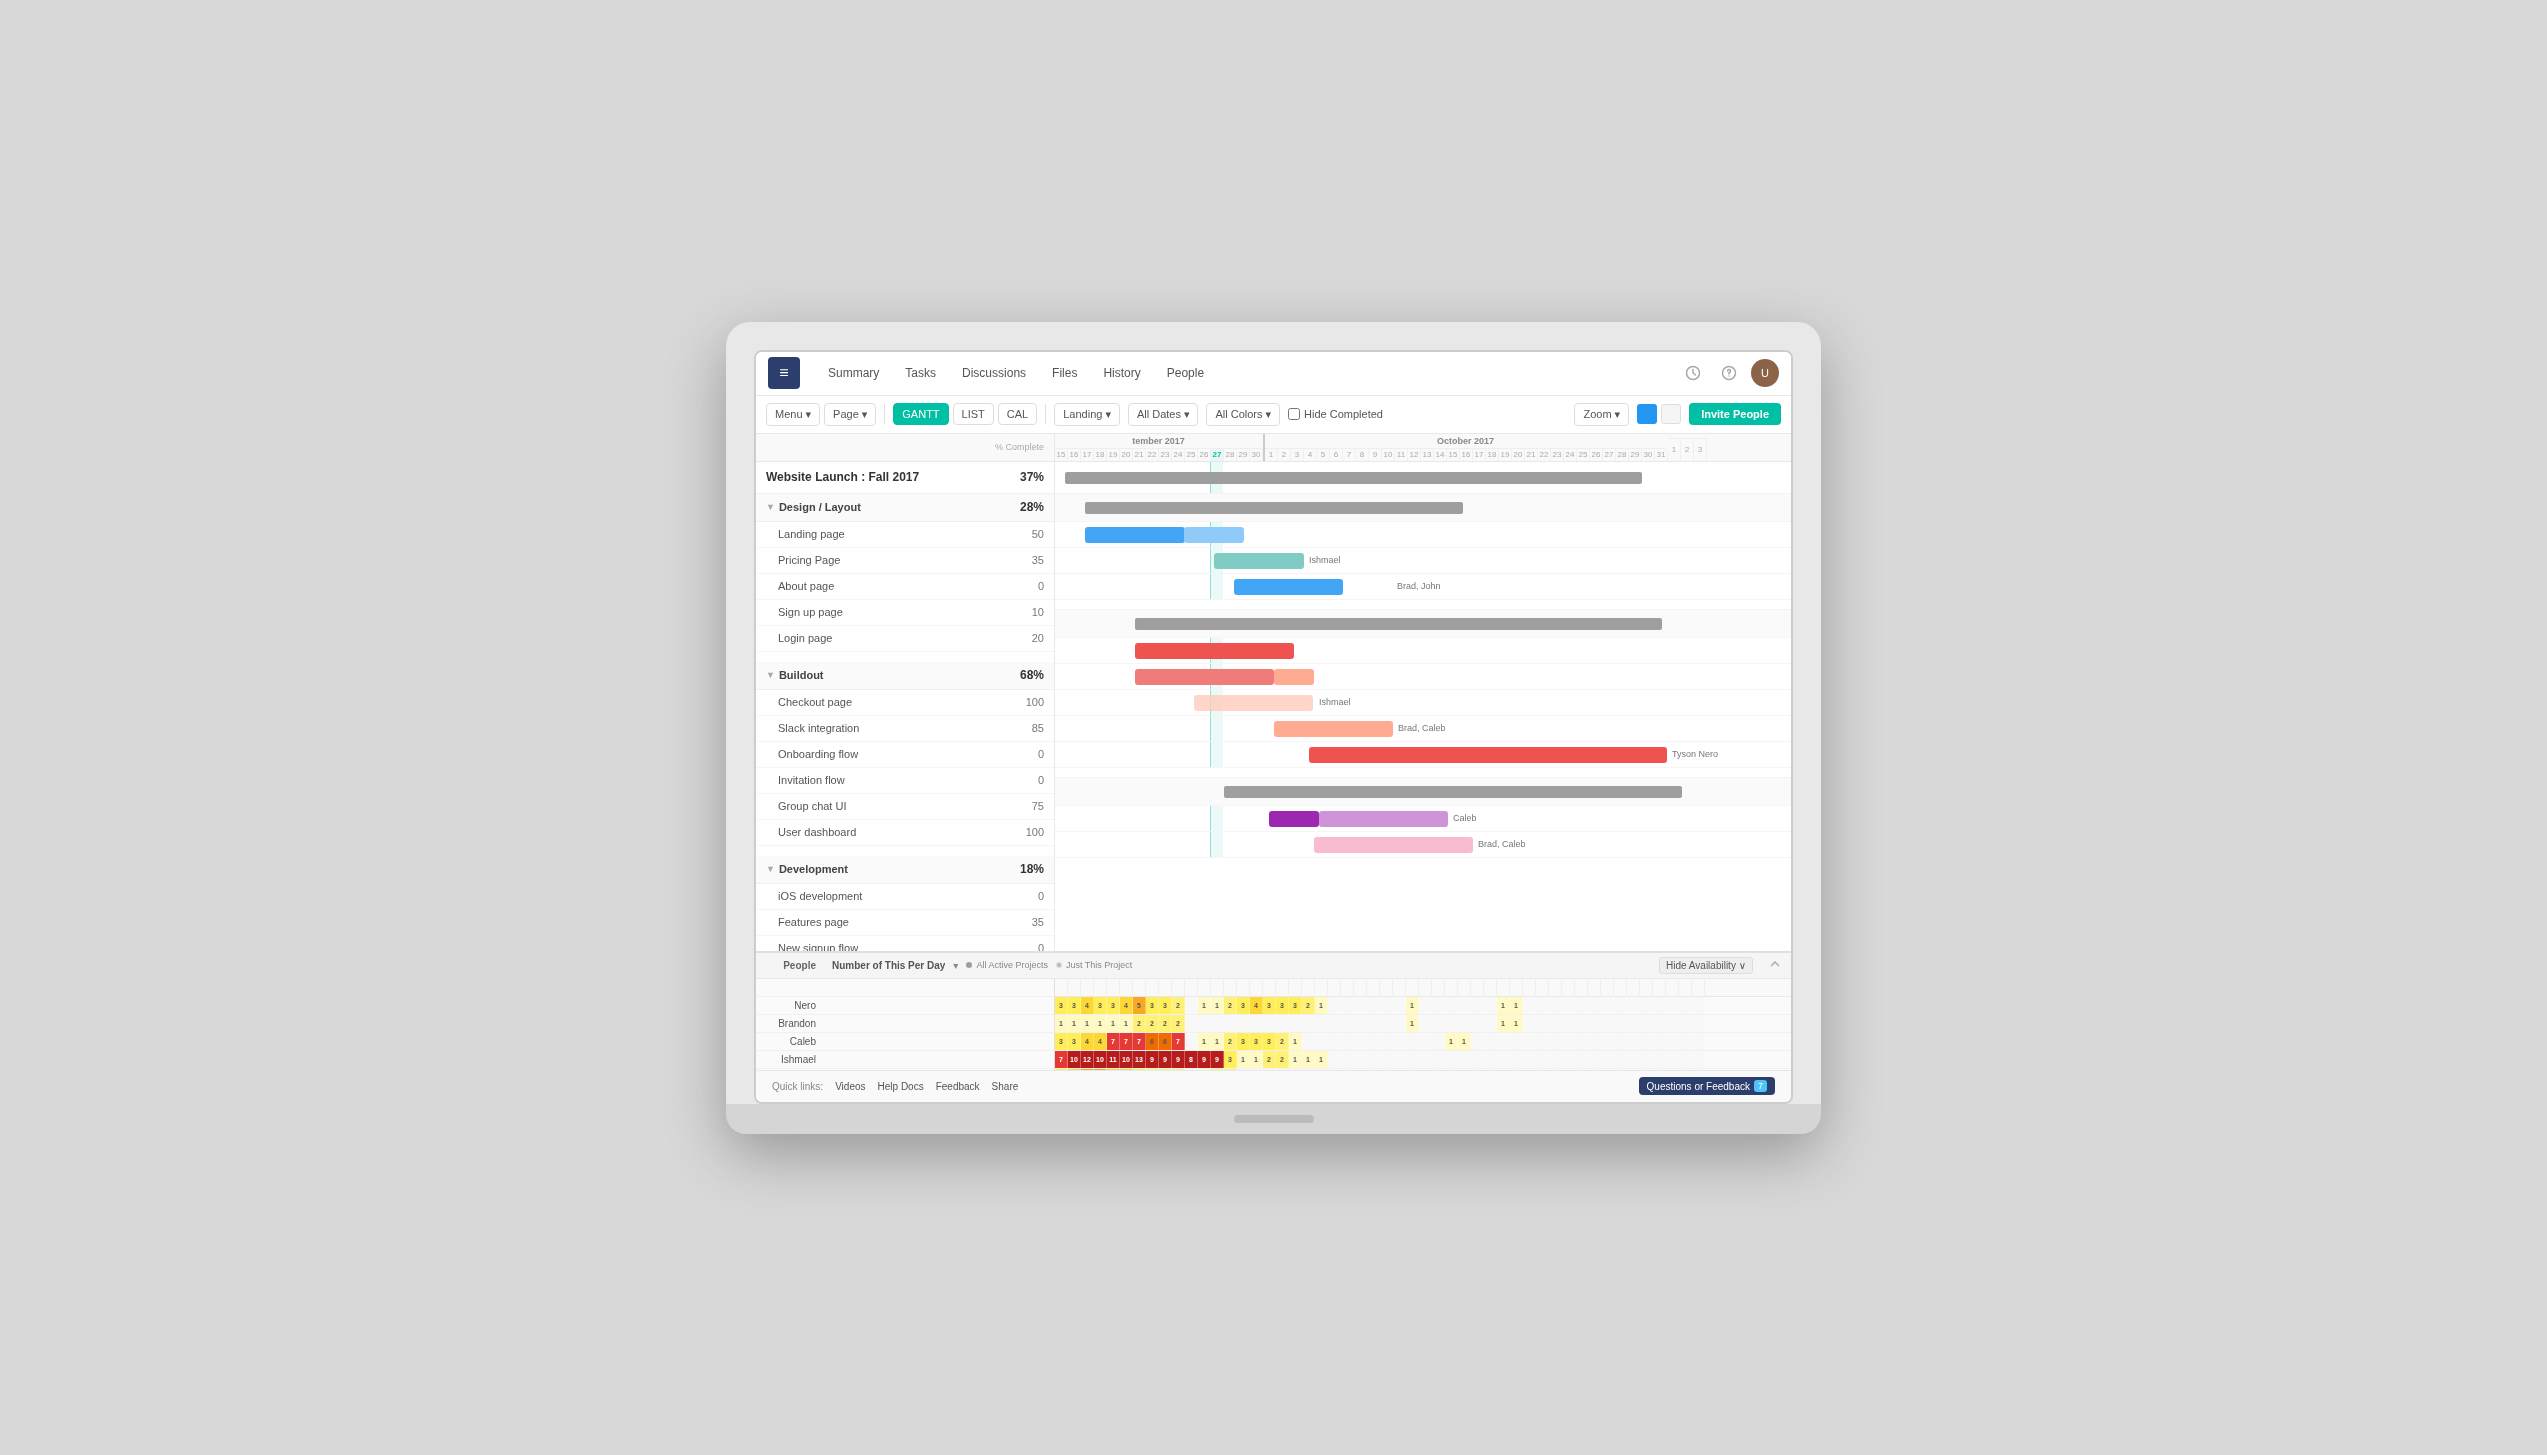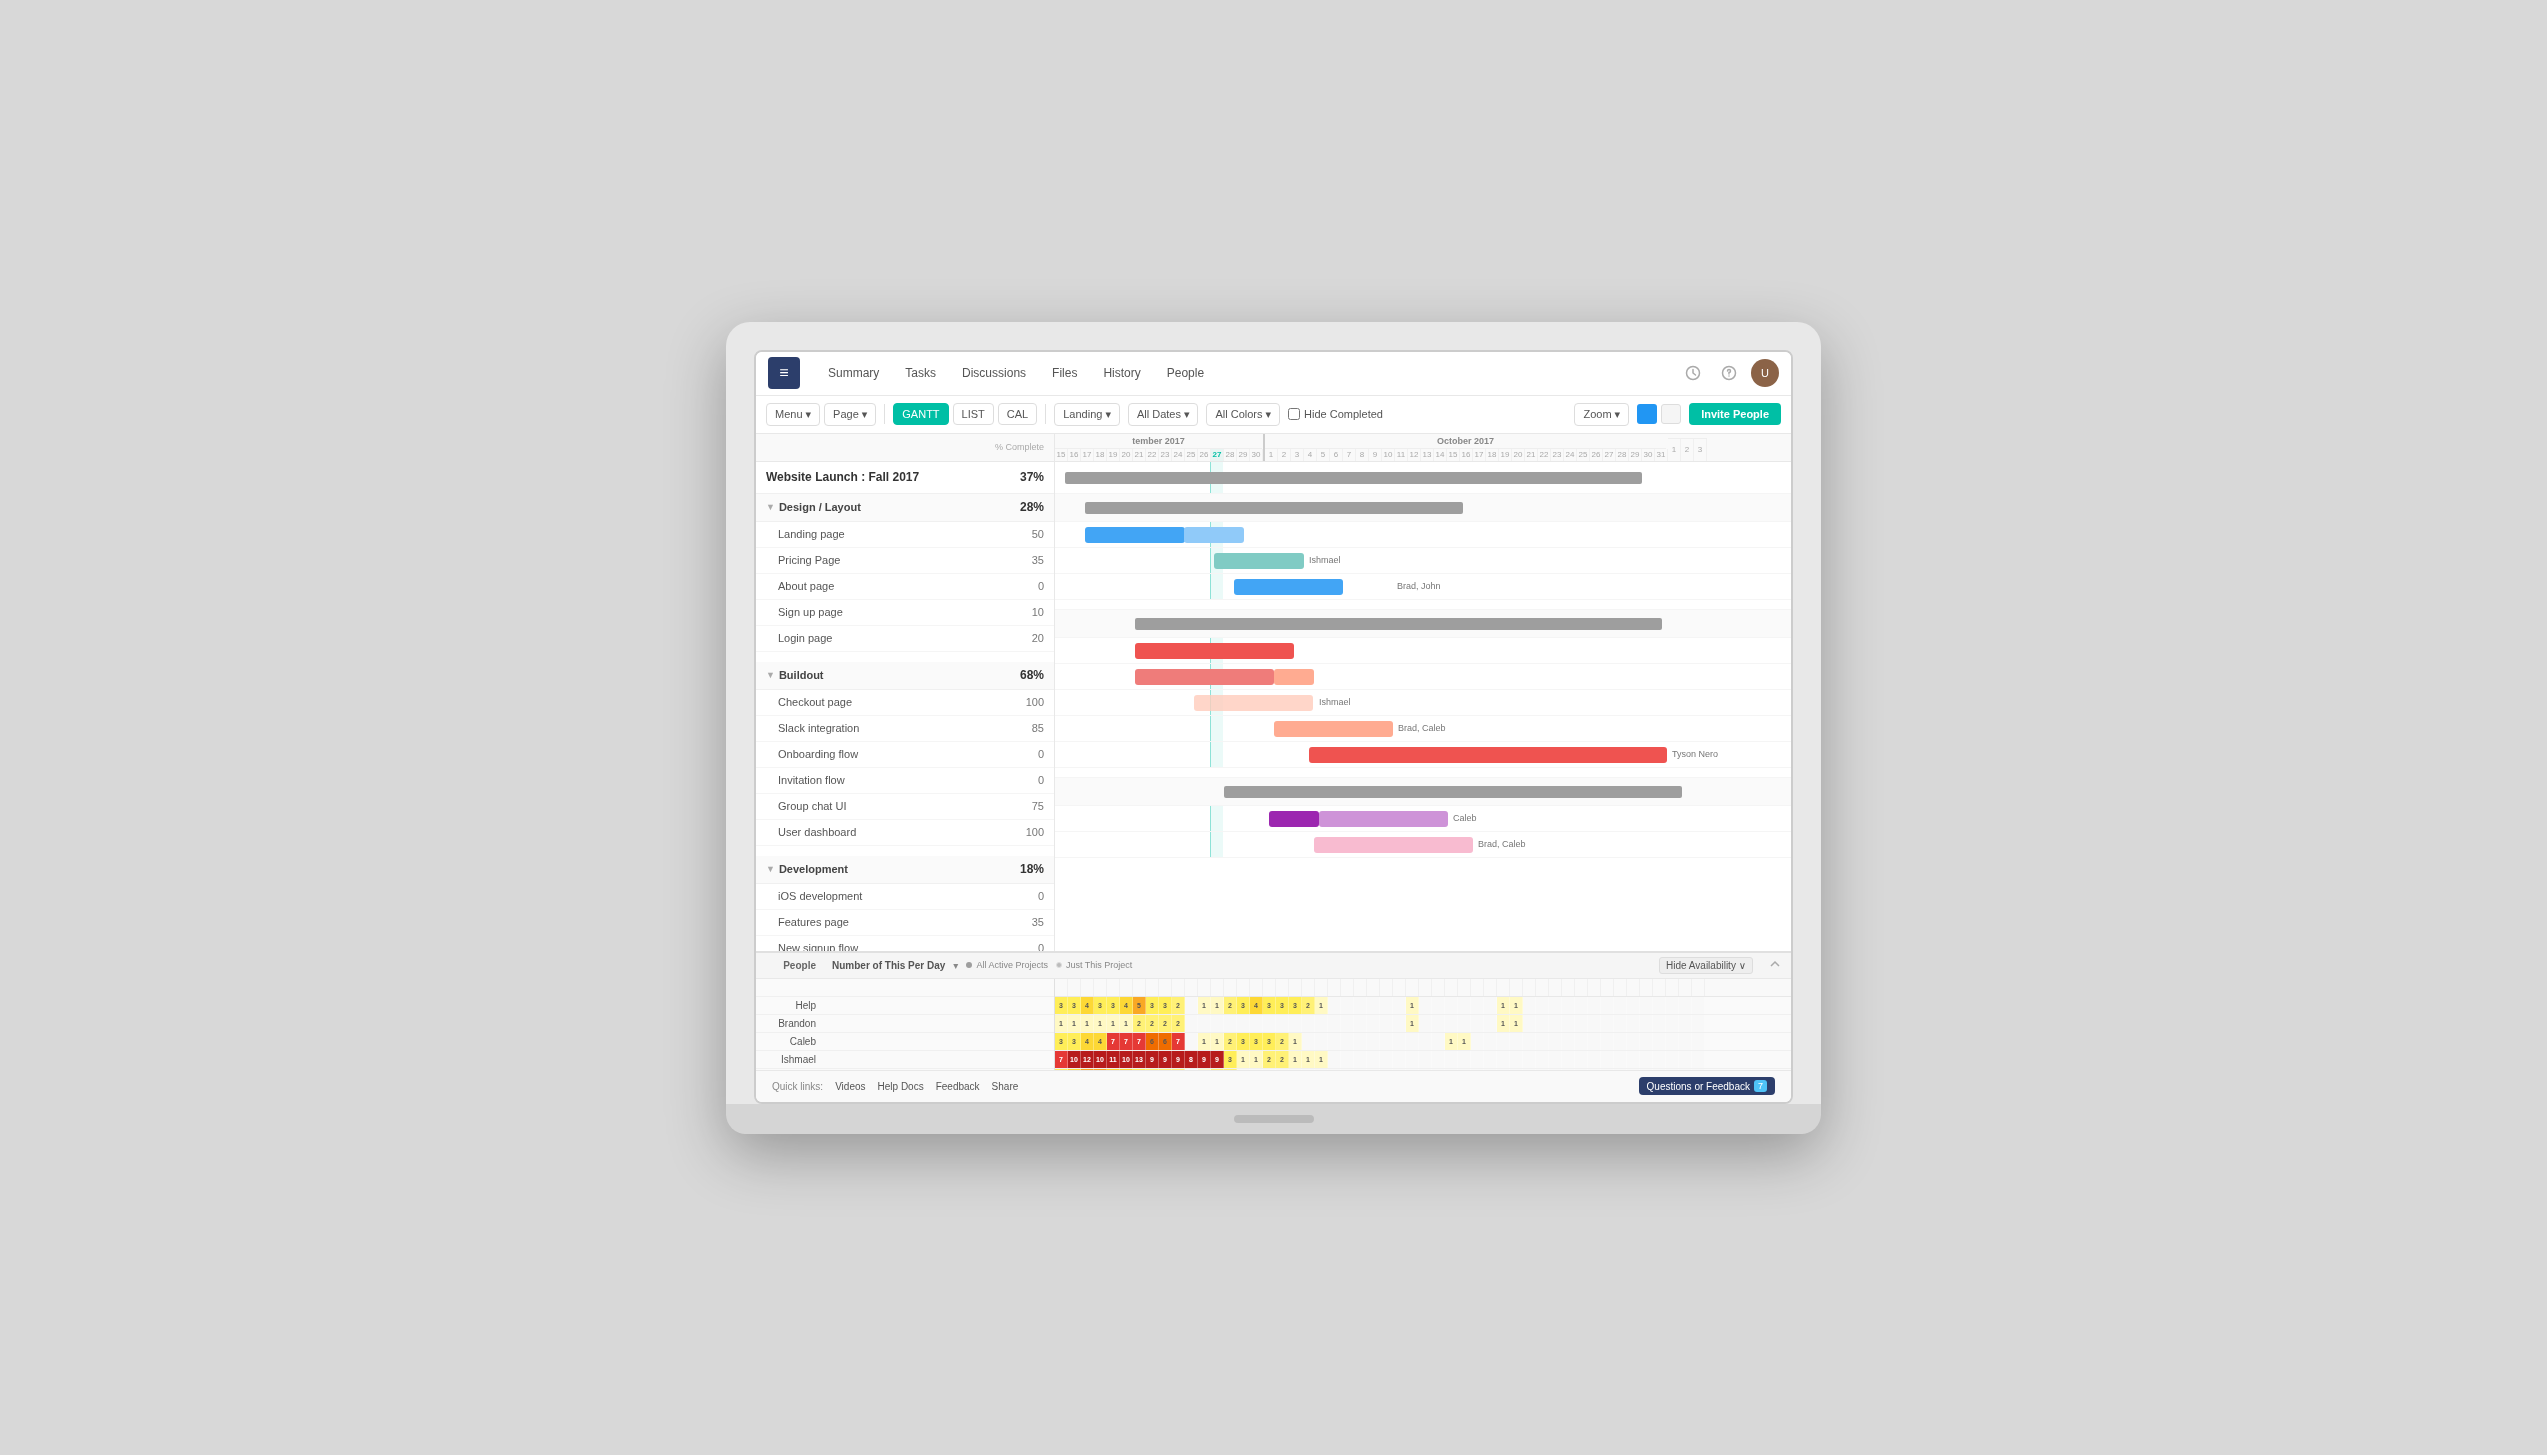--- a/index.html
+++ b/index.html
@@ -820,21 +820,21 @@
           <svg width="12" height="12" viewBox="0 0 12 12">
               <path d="M2 8L6 4L10 8" stroke="#aaa" stroke-width="1.5" fill="none"></path>
             </svg>
         </div>
       </div>
       <div class="avail-content">
 
         <div class="avail-left">
           <div style="height:18px;border-bottom:1px solid #f0f0f0;"></div>
           <div class="avail-person-row">
-            <span class="avail-person-name">Help</span>
+            <span class="avail-person-name">Nero</span>
           </div>
           <div class="avail-person-row">
             <span class="avail-person-name">Brandon</span>
           </div>
           <div class="avail-person-row">
             <span class="avail-person-name">Caleb</span>
           </div>
           <div class="avail-person-row">
             <span class="avail-person-name">Ishmael</span>
           </div>

